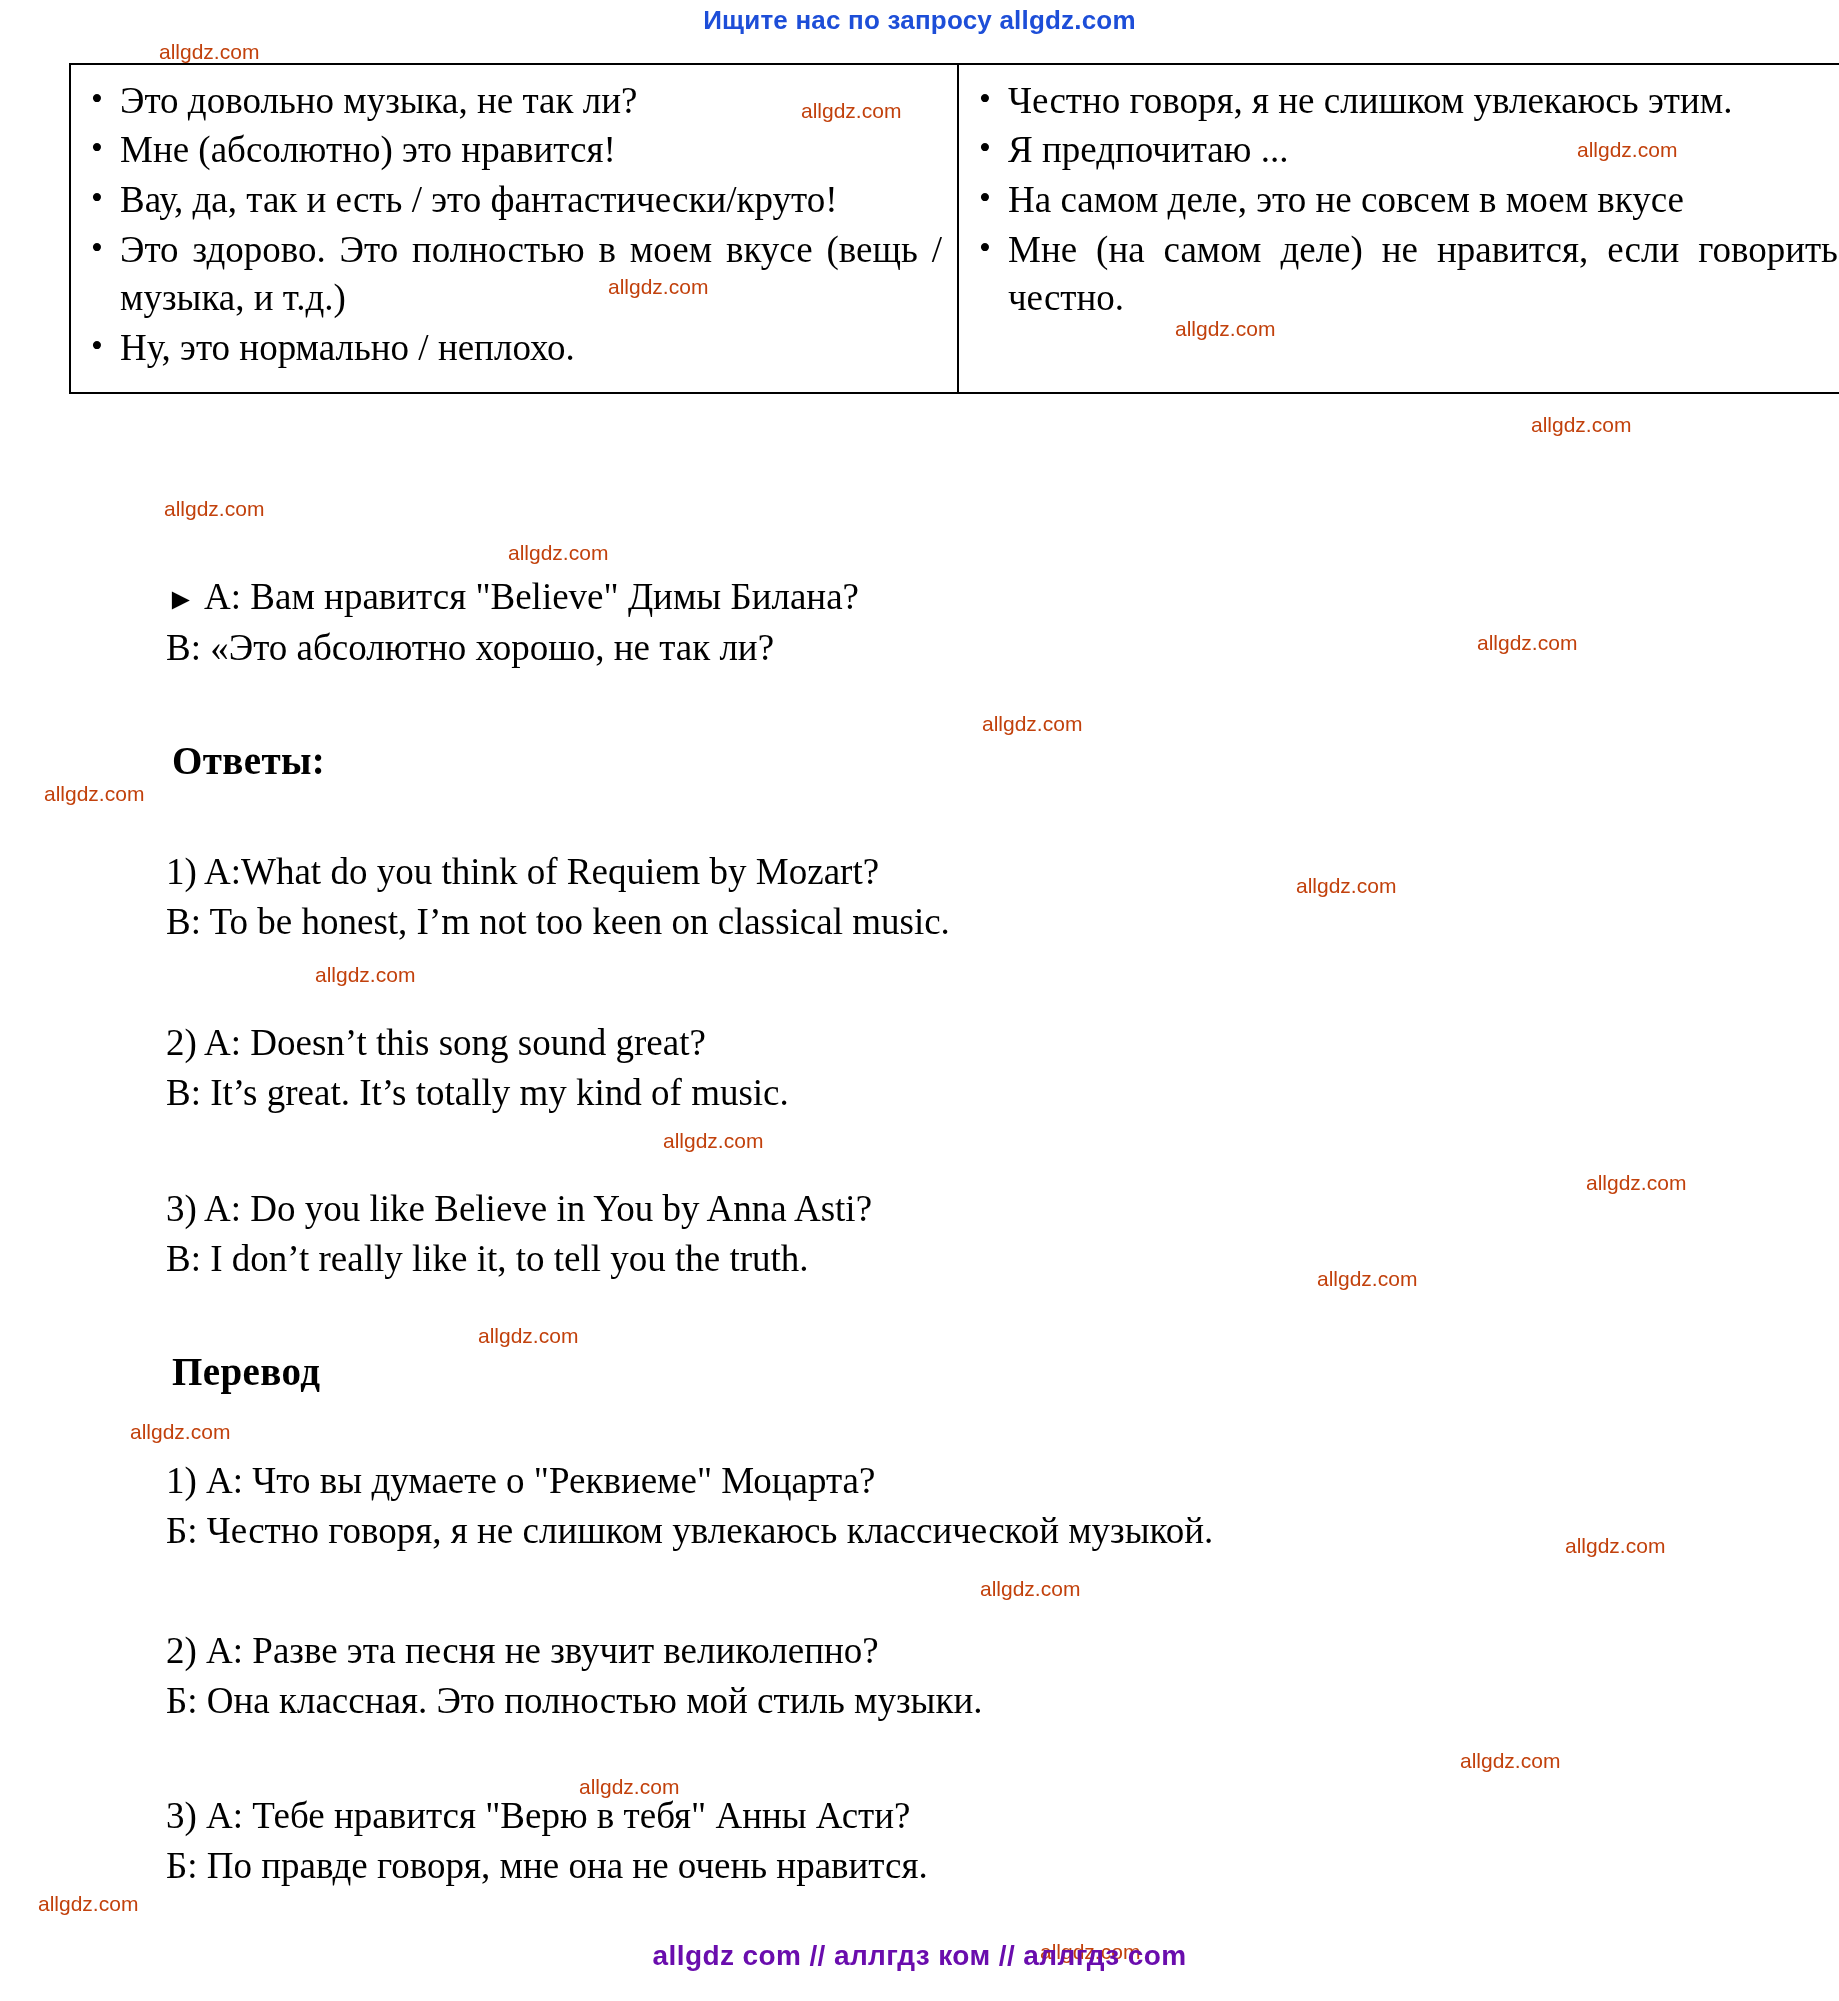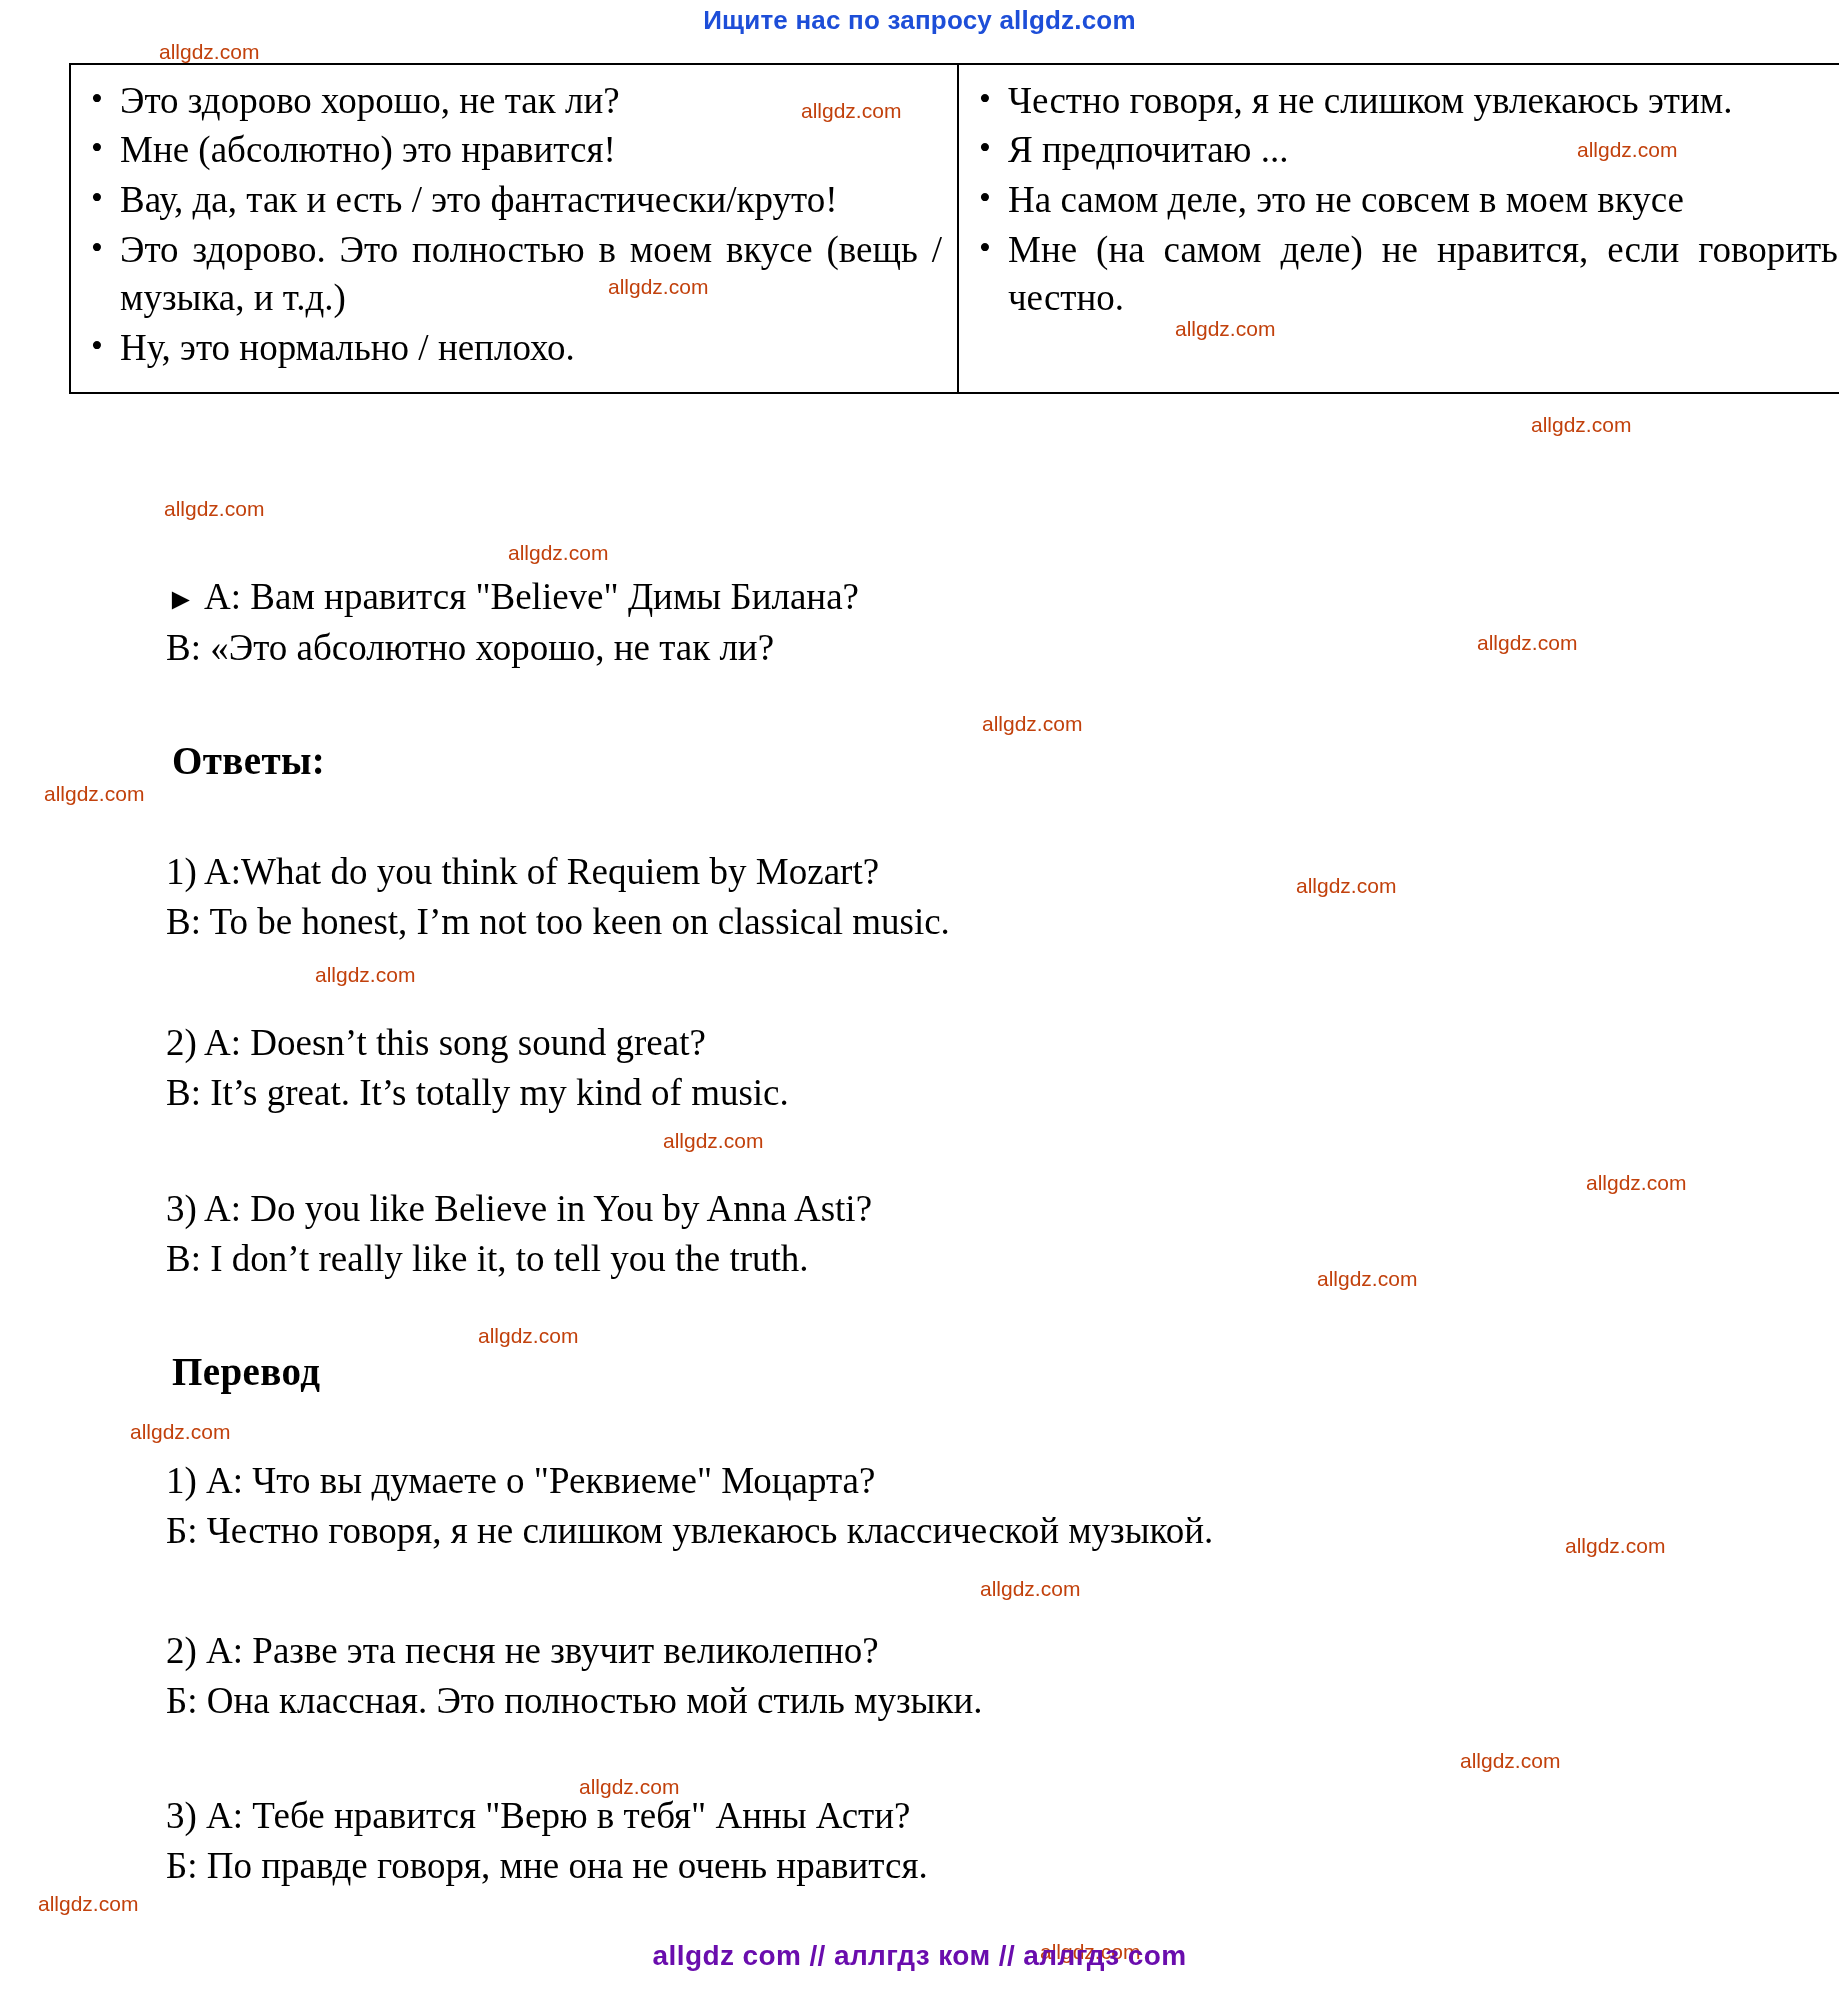--- a/index.html
+++ b/index.html
@@ -139,21 +139,21 @@
 </head>
 <body>
 
 <div class="promo-line">Ищите нас по запросу allgdz.com</div>
 
 <table class="phrase-table">
   <tbody>
       <tr>
     <td class="left-cell">
       <ul class="bullets">
-        <li>Это здорово хорошо, не так ли?</li>
+        <li>Это довольно музыка, не так ли?</li>
         <li>Мне (абсолютно) это нравится!</li>
         <li>Вау, да, так и есть / это фантастически/круто!</li>
         <li>Это здорово. Это полностью в моем вкусе (вещь /музыка, и т.д.)</li>
         <li class="last-line">Ну, это нормально / неплохо.</li>
       </ul>
     </td>
     <td class="right-cell">
       <ul class="bullets">
         <li>Честно говоря, я не слишком увлекаюсь этим.</li>
         <li class="last-line">Я предпочитаю ...</li>

